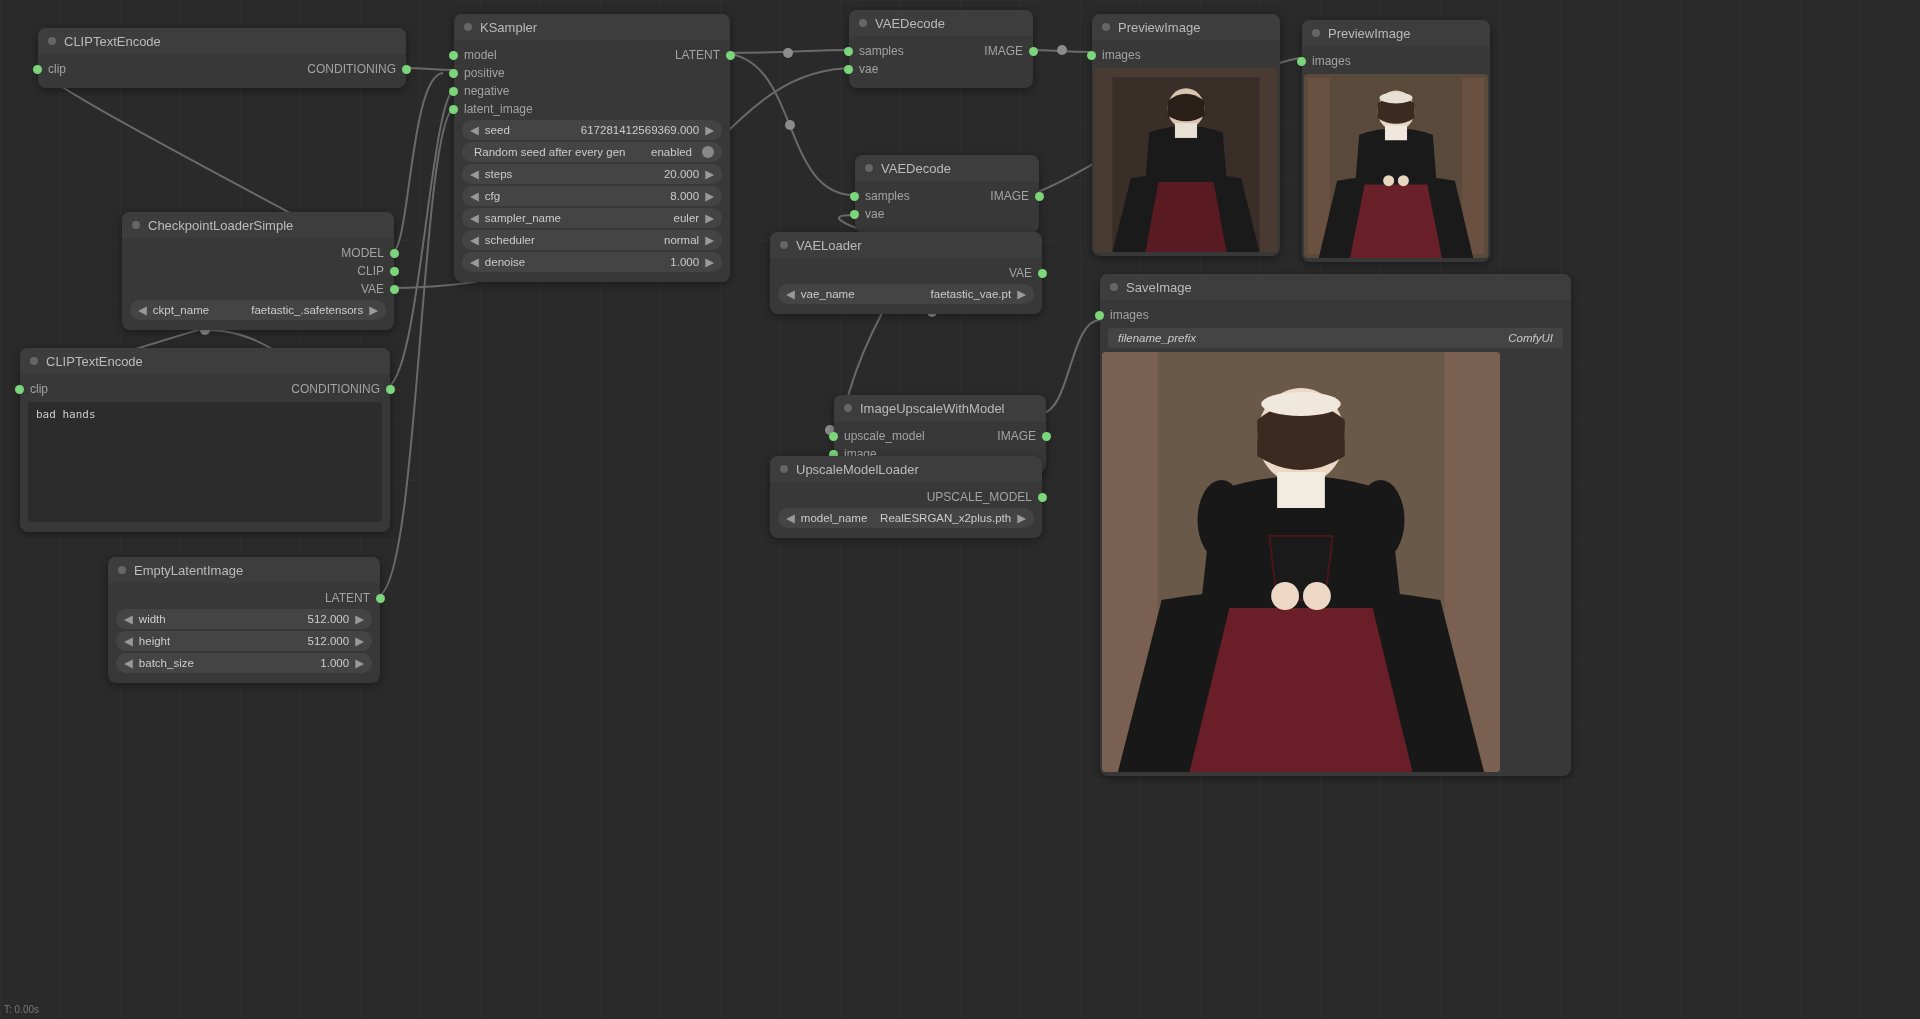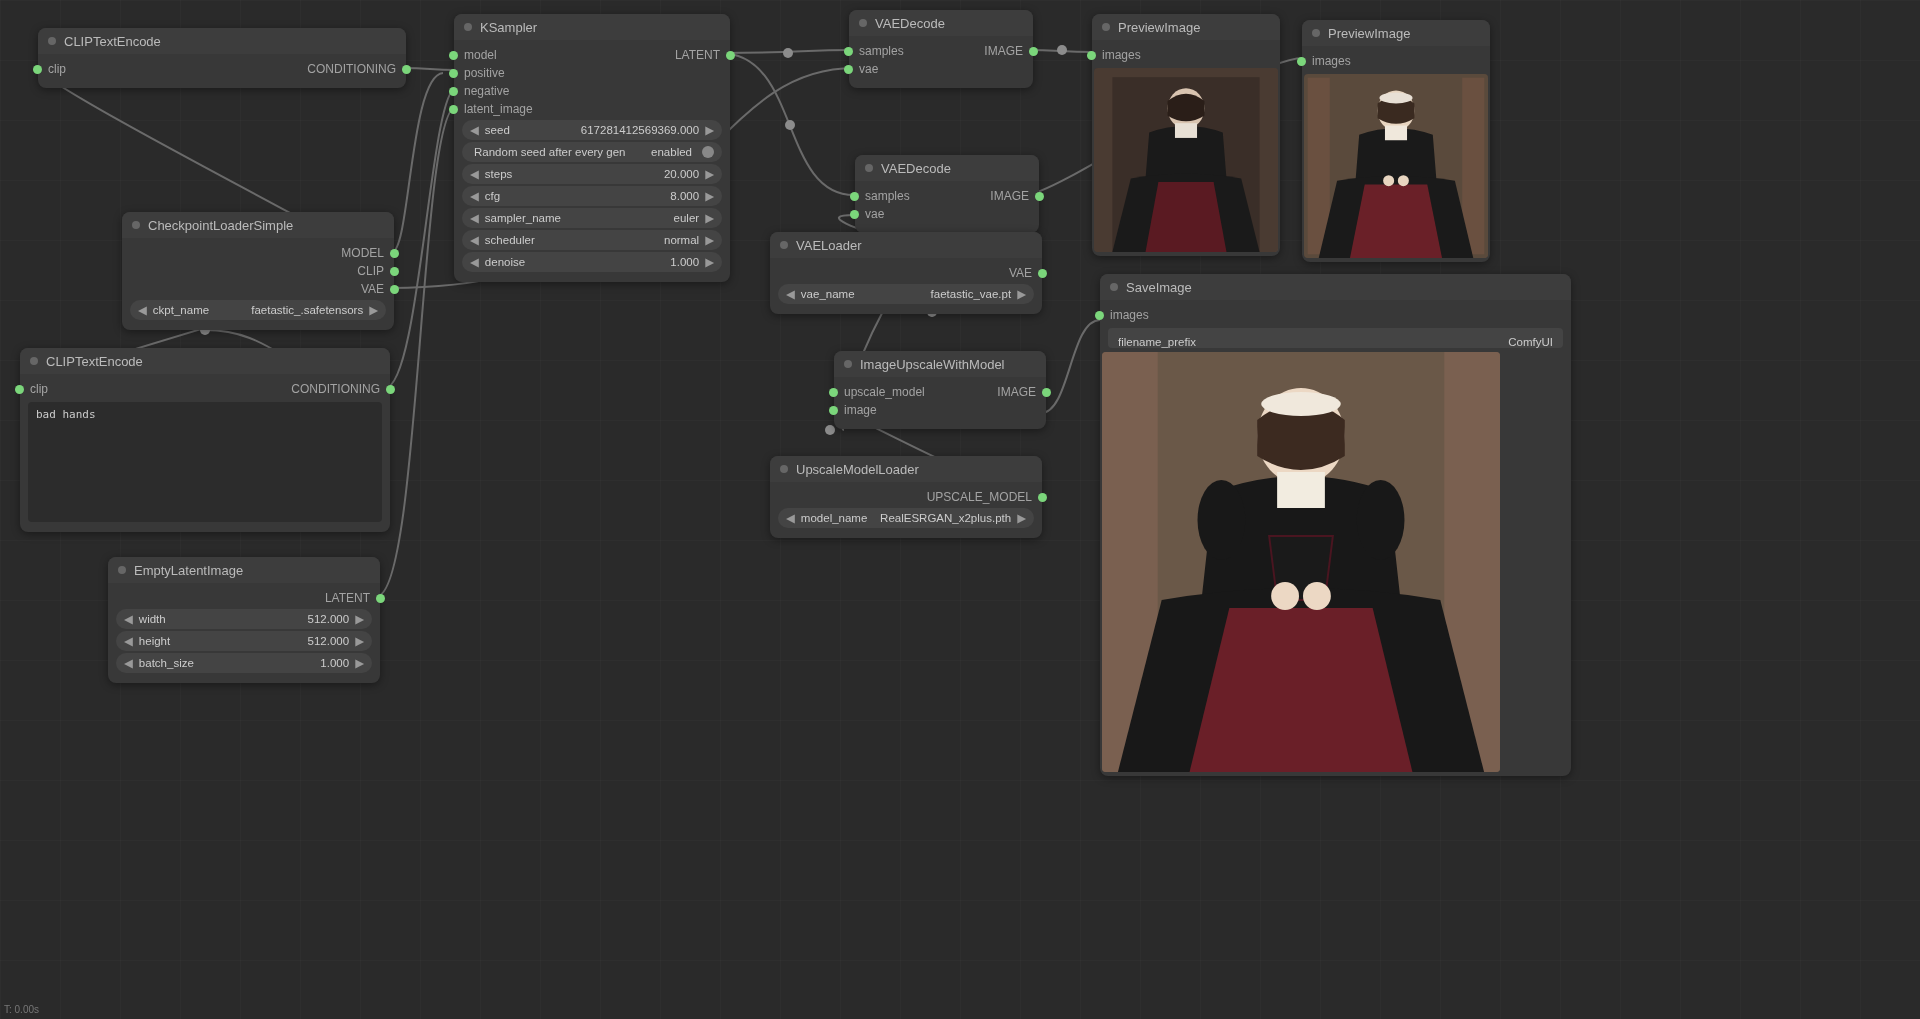--- a/index.html
+++ b/index.html
@@ -89,23 +89,24 @@
     position:absolute;left:4px;bottom:4px;font-size:10px;color:#777;
   }
   .img-placeholder {
     background: linear-gradient(135deg,#3a322c,#5a4a3e);
     display:flex;align-items:center;justify-content:center;
     position:relative;overflow:hidden;
   }
   .img-placeholder svg{width:100%;height:100%;}
   .filename-widget{
     background:#444;border-radius:4px;height:20px;
-    display:flex;align-items:flex-end;padding:0 10px;
+    display:flex;align-items:center;padding:0 10px;
     font-size:11.5px;color:#ccc;justify-content:space-between;
     margin-top:4px;
+    font-style:italic;
   }
 </style>
 </head>
 <body>
 
 <svg class="wires">
   <g stroke="#6a6a6a" stroke-width="2" fill="none">
     <path d="M392,252 C410,252 410,75 443,73"></path>
     <path d="M392,270 C405,270 38,85 38,68"></path>
     <path d="M392,270 C405,270 20,380 20,388"></path>
@@ -366,21 +367,21 @@
       </div>
     <div class="widget">
       <span class="arrow">◀</span>
       <span class="lbl">vae_name</span>
       <span class="val">faetastic_vae.pt</span>
       <span class="arrow">▶</span>
     </div>
   </div>
 </div>
 
-<div class="node" style="left:834px;top:351px;width:212px;text-align:center;">
+<div class="node" style="left:834px;top:395px;width:212px;text-align:center;">
   <div class="node-header">
     <span class="node-dot"></span>
     <span>ImageUpscaleWithModel</span>
   </div>
 
   <div class="node-body">
     <div class="two-col">
       <div class="port-stack">
         <div class="port-row left">
             <span class="port-dot"></span>

